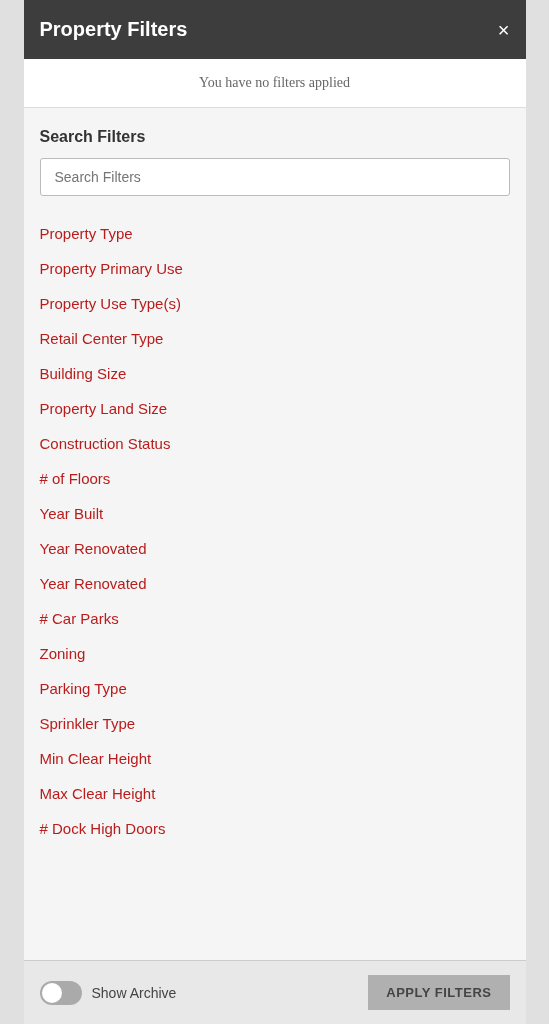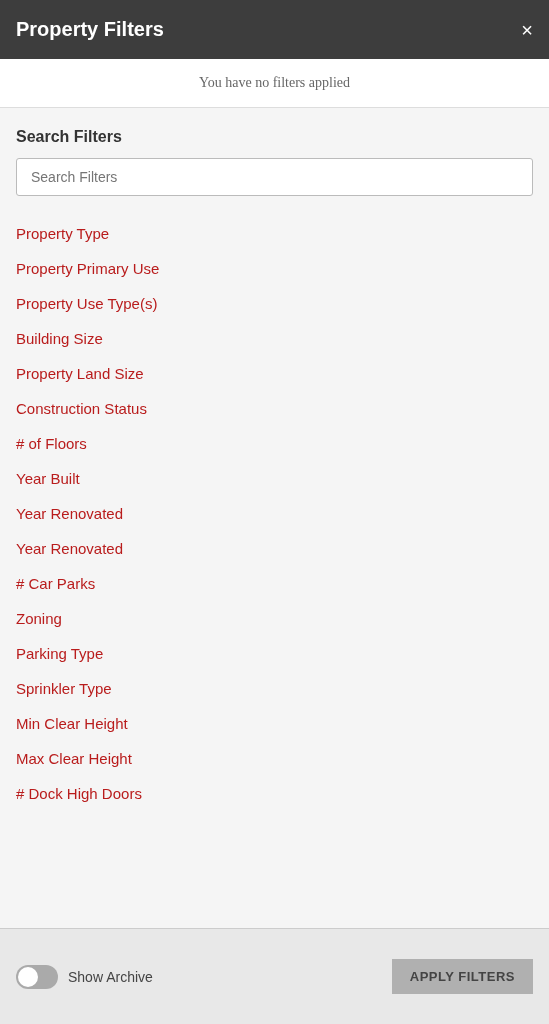--- a/index.html
+++ b/index.html
@@ -12,21 +12,21 @@
       font-family: Arial, Helvetica, sans-serif;
       background: #e0e0e0;
       display: flex;
       justify-content: center;
       align-items: flex-start;
       width: 549px;
       min-height: 1024px;
     }
 
     .panel {
-      width: 549px;
+      width: 502px;
       min-height: 1024px;
       background: #f5f5f5;
       display: flex;
       flex-direction: column;
       position: relative;
     }
 
     .panel-header {
       background: #3d3d3d;
       color: #ffffff;
@@ -107,21 +107,21 @@
       cursor: pointer;
       border-bottom: none;
     }
 
     .panel-footer {
       background: #e8e8e8;
       border-top: 1px solid #ccc;
       display: flex;
       align-items: center;
       justify-content: space-between;
-      padding: 30px 16px;
+      padding: 14px 16px;
       flex-shrink: 0;
     }
 
     .toggle-container {
       display: flex;
       align-items: center;
       gap: 10px;
     }
 
     .toggle-switch {
@@ -180,20 +180,21 @@
     <div class="search-section-label">Search Filters</div>
     <input class="search-input" type="text" placeholder="Search Filters" style="">
   </div>
 
   <div class="filter-list-section">
     <div id="filter-items-container">
 
     <div class="filter-item">Property Type</div>
         <div class="filter-item">Property Primary Use</div>
         <div class="filter-item">Property Use Type(s)</div>
+        <div class="filter-item">Retail Center Type</div>
         <div class="filter-item">Building Size</div>
         <div class="filter-item">Property Land Size</div>
         <div class="filter-item">Construction Status</div>
         <div class="filter-item"># of Floors</div>
         <div class="filter-item">Year Built</div>
         <div class="filter-item">Year Renovated</div>
         <div class="filter-item">Year Renovated</div>
         <div class="filter-item"># Car Parks</div>
         <div class="filter-item">Zoning</div>
         <div class="filter-item">Parking Type</div>

